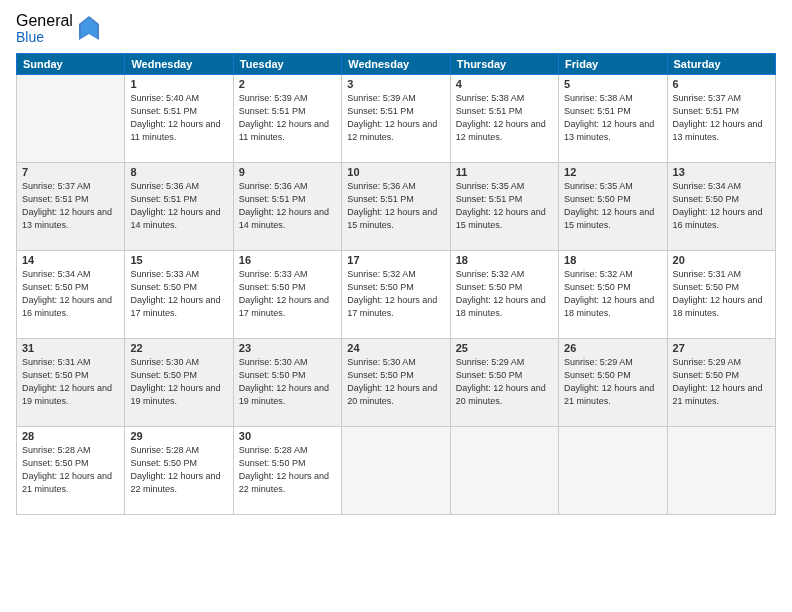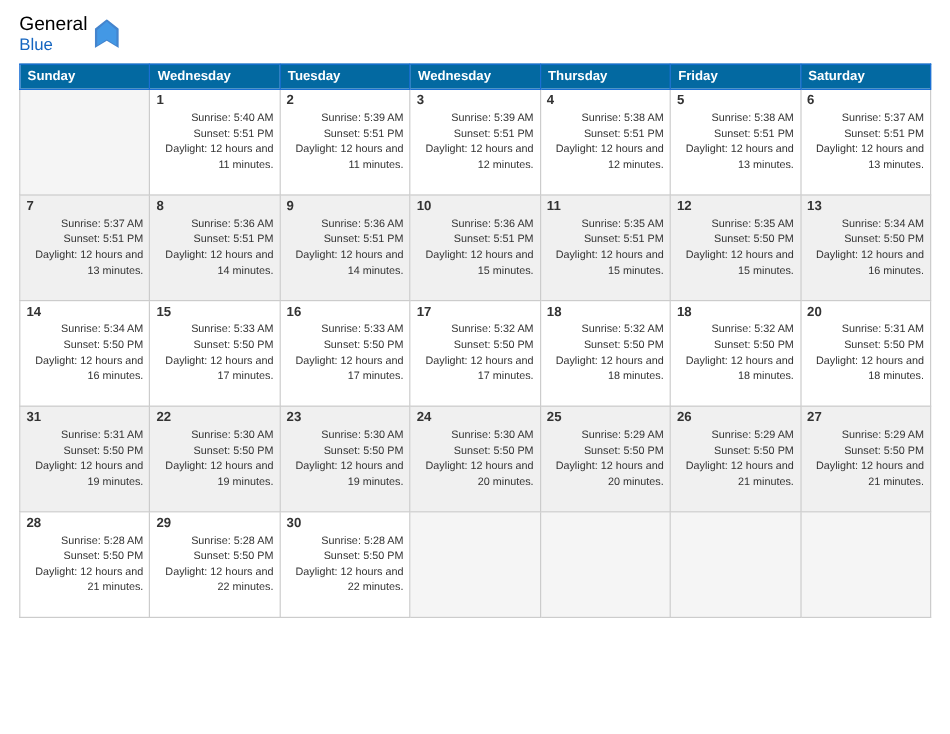--- a/index.html
+++ b/index.html
@@ -87,21 +87,20 @@
       font-size: 11px;
       font-weight: bold;
       color: #333;
       display: block;
       margin-bottom: 2px;
     }
     .day-info {
       line-height: 1.45;
       font-size: 9px;
       color: #333;
-      text-align: right;
     }
     .row-shaded td {
       background: #f0f0f0;
     }
   </style>
 </head>
 <body>
 
 <div class="page">
   <div class="header">

